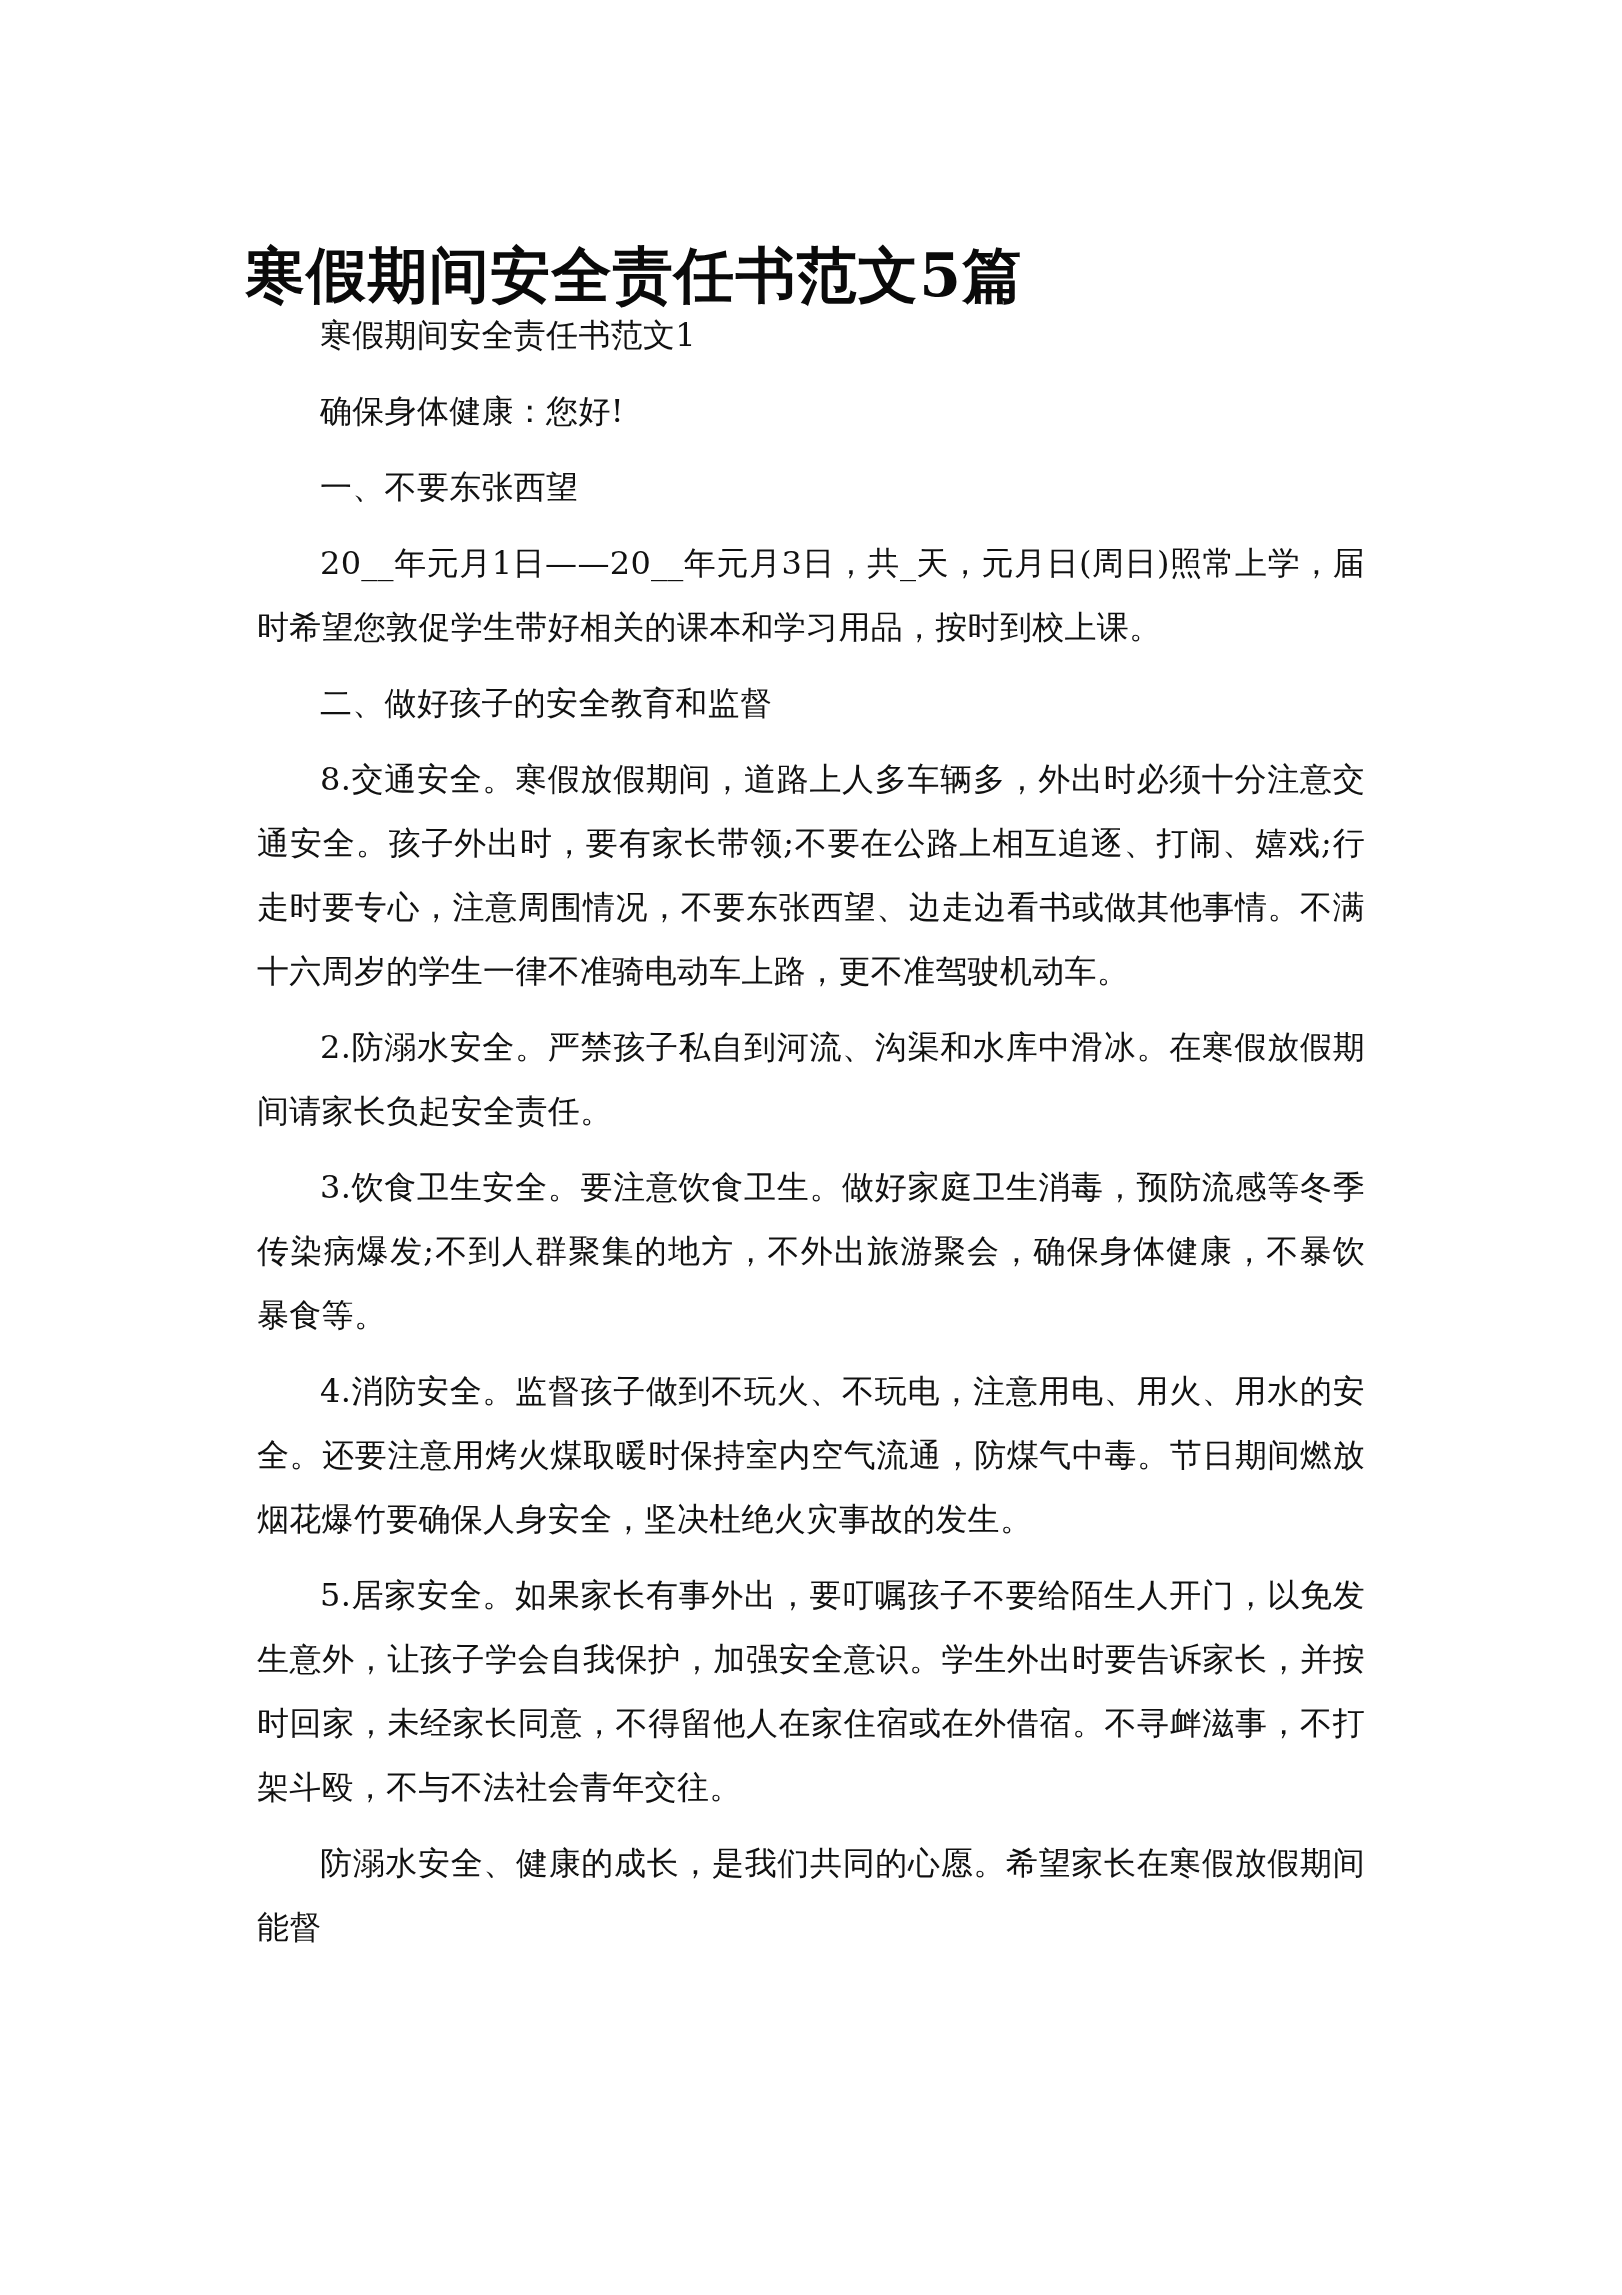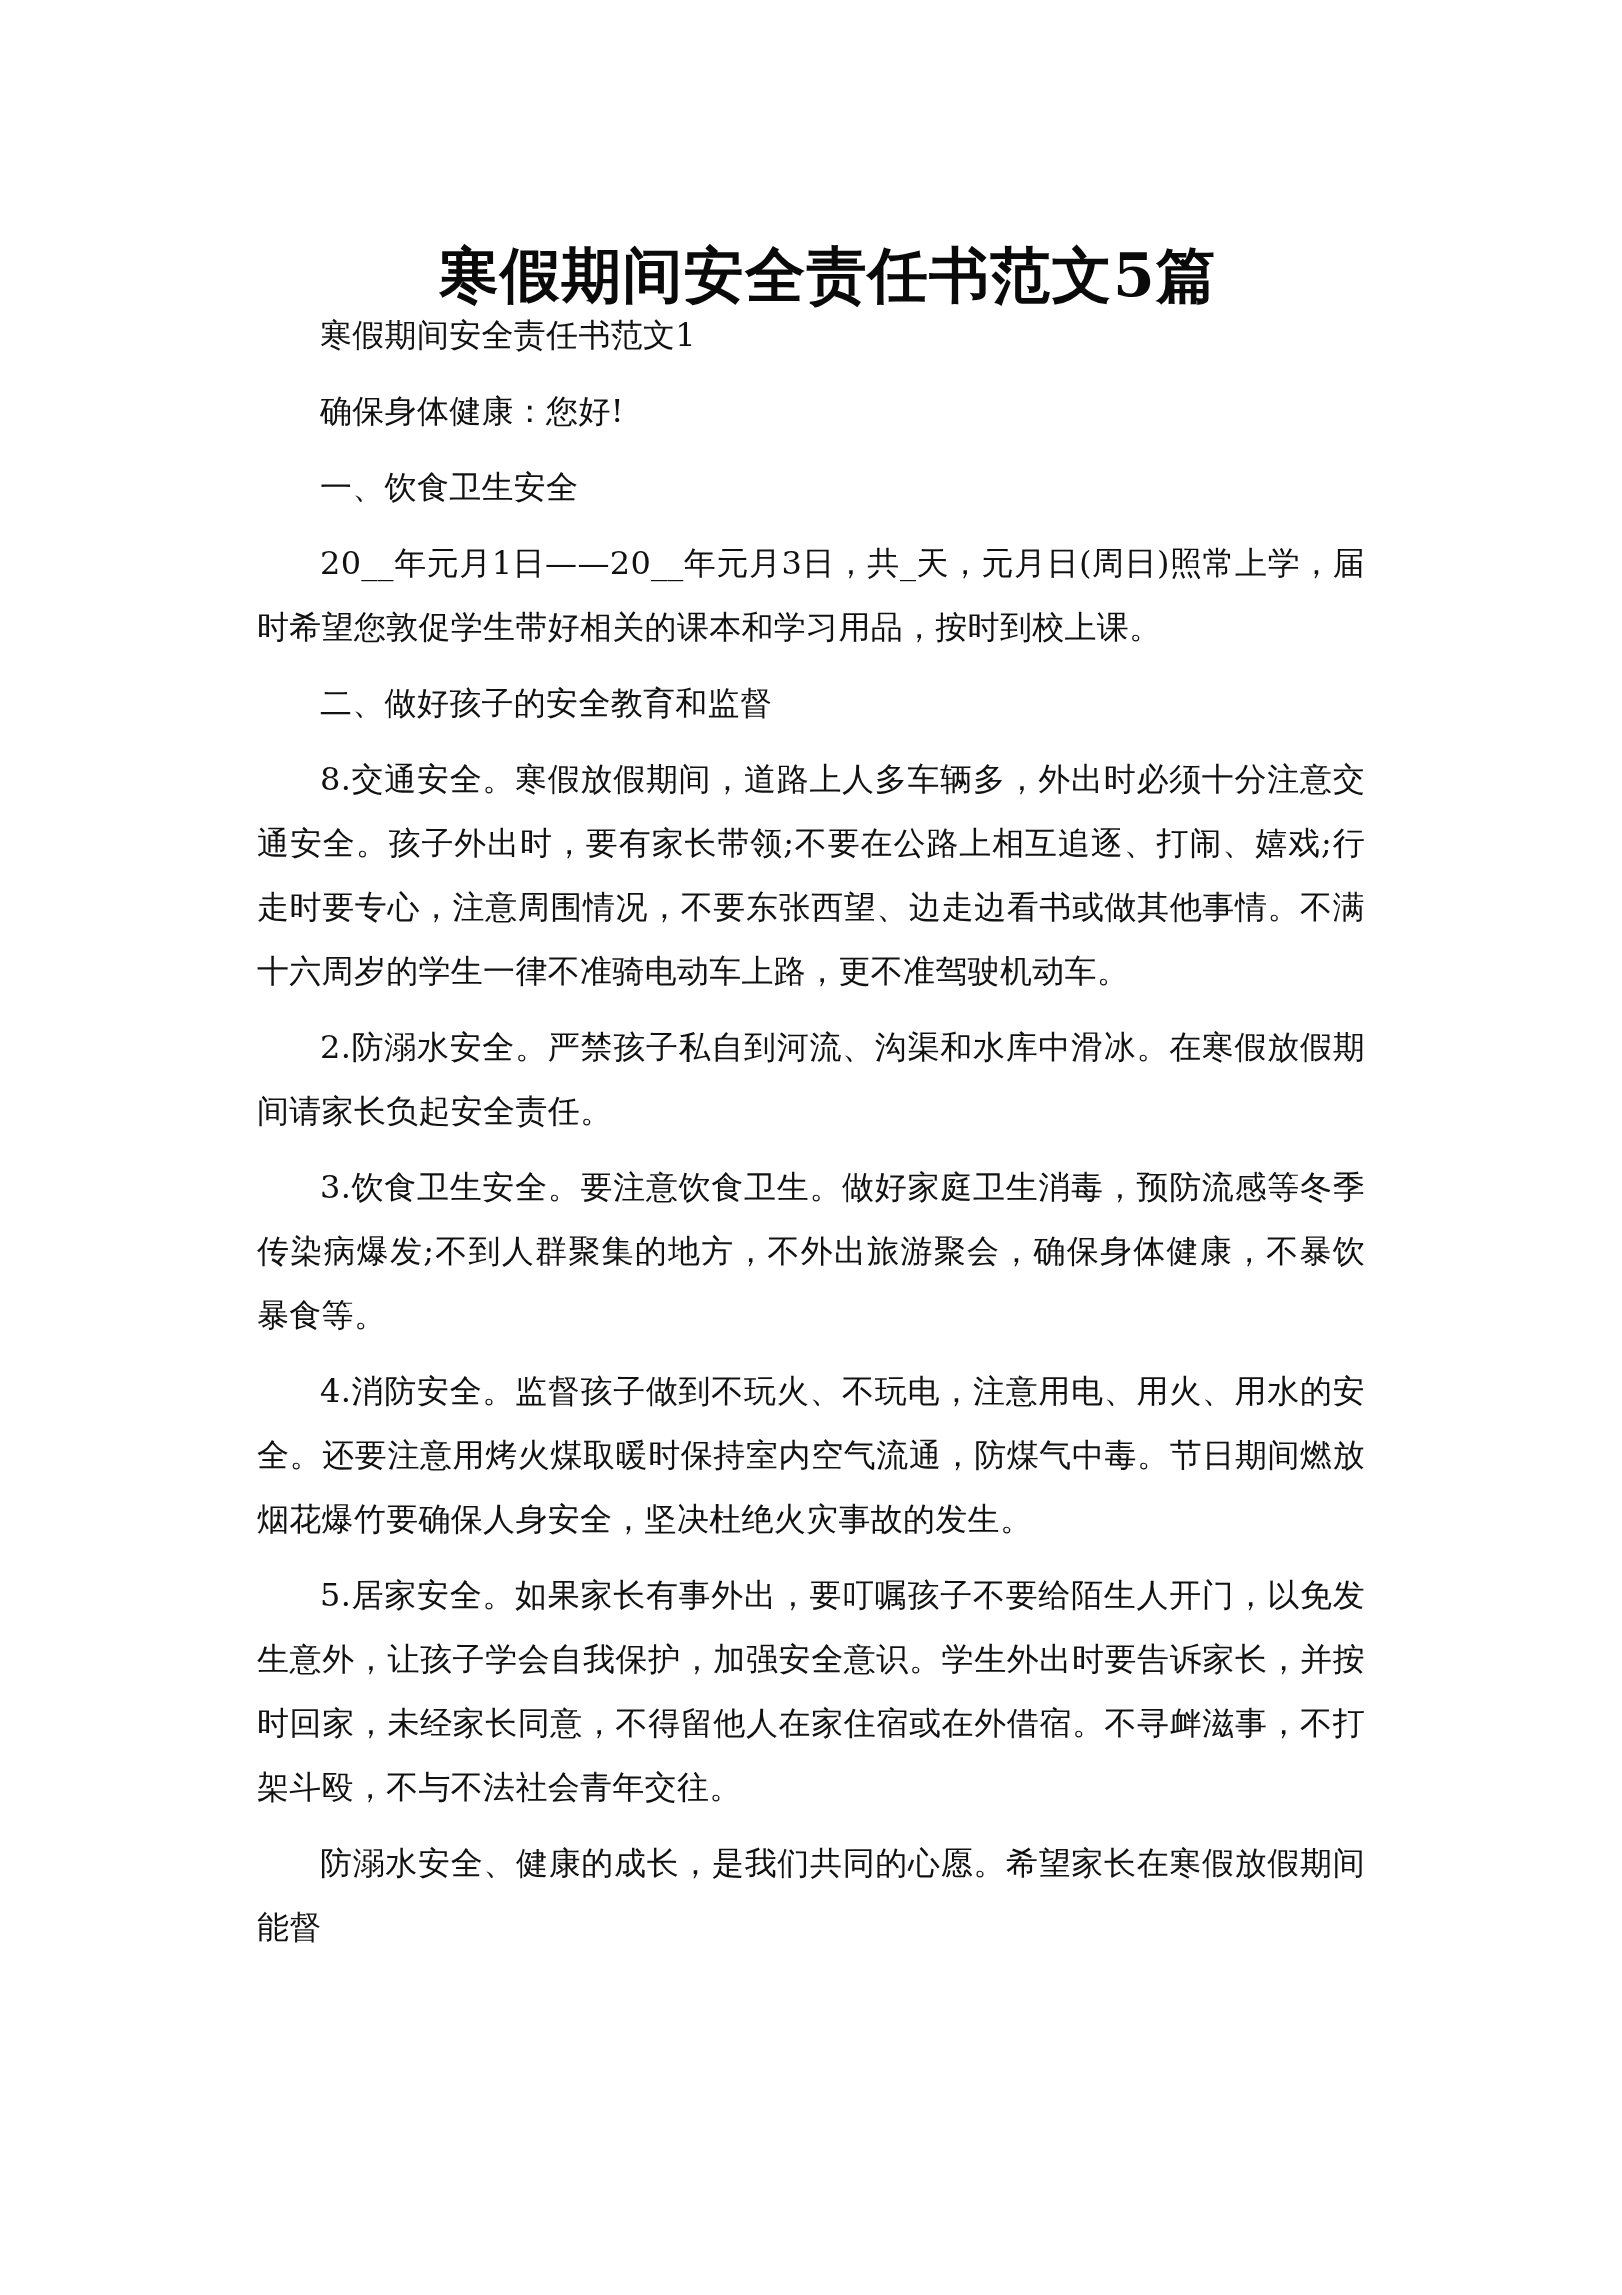--- a/index.html
+++ b/index.html
@@ -16,24 +16,24 @@
     color: #111111;
   }
   .page {
     position: absolute;
     left: 245px;
     top: 0;
     width: 1132px;
   }
   .title {
     position: absolute;
-    left: 17px;
+    left: 0;
     top: 196px;
     width: 1132px;
-    text-align: center;
+    text-align: left;
     font-size: 60px;
     line-height: 79px;
     letter-spacing: 1.3px;
     color: #0a0a0a;
     white-space: nowrap;
   }
   .body-text {
     position: absolute;
     left: 0;
     top: 291px;
@@ -50,21 +50,21 @@
 </style>
 </head>
 <body>
 
 <div class="page">
   <h1 class="title">寒假期间安全责任书范文5篇</h1>
 
   <div class="body-text">
     <p>寒假期间安全责任书范文1</p>
     <p>确保身体健康：您好!</p>
-    <p>一、饮食卫生安全</p>
+    <p>一、不要东张西望</p>
     <p>20__年元月1日——20__年元月3日，共_天，元月日(周日)照常上学，届时希望您敦促学生带好相关的课本和学习用品，按时到校上课。</p>
     <p>二、做好孩子的安全教育和监督</p>
     <p>8.交通安全。寒假放假期间，道路上人多车辆多，外出时必须十分注意交通安全。孩子外出时，要有家长带领;不要在公路上相互追逐、打闹、嬉戏;行走时要专心，注意周围情况，不要东张西望、边走边看书或做其他事情。不满十六周岁的学生一律不准骑电动车上路，更不准驾驶机动车。</p>
     <p>2.防溺水安全。严禁孩子私自到河流、沟渠和水库中滑冰。在寒假放假期间请家长负起安全责任。</p>
     <p>3.饮食卫生安全。要注意饮食卫生。做好家庭卫生消毒，预防流感等冬季传染病爆发;不到人群聚集的地方，不外出旅游聚会，确保身体健康，不暴饮暴食等。</p>
     <p>4.消防安全。监督孩子做到不玩火、不玩电，注意用电、用火、用水的安全。还要注意用烤火煤取暖时保持室内空气流通，防煤气中毒。节日期间燃放烟花爆竹要确保人身安全，坚决杜绝火灾事故的发生。</p>
     <p>5.居家安全。如果家长有事外出，要叮嘱孩子不要给陌生人开门，以免发生意外，让孩子学会自我保护，加强安全意识。学生外出时要告诉家长，并按时回家，未经家长同意，不得留他人在家住宿或在外借宿。不寻衅滋事，不打架斗殴，不与不法社会青年交往。</p>
     <p>防溺水安全、健康的成长，是我们共同的心愿。希望家长在寒假放假期间能督</p>
   </div>
 </div>

